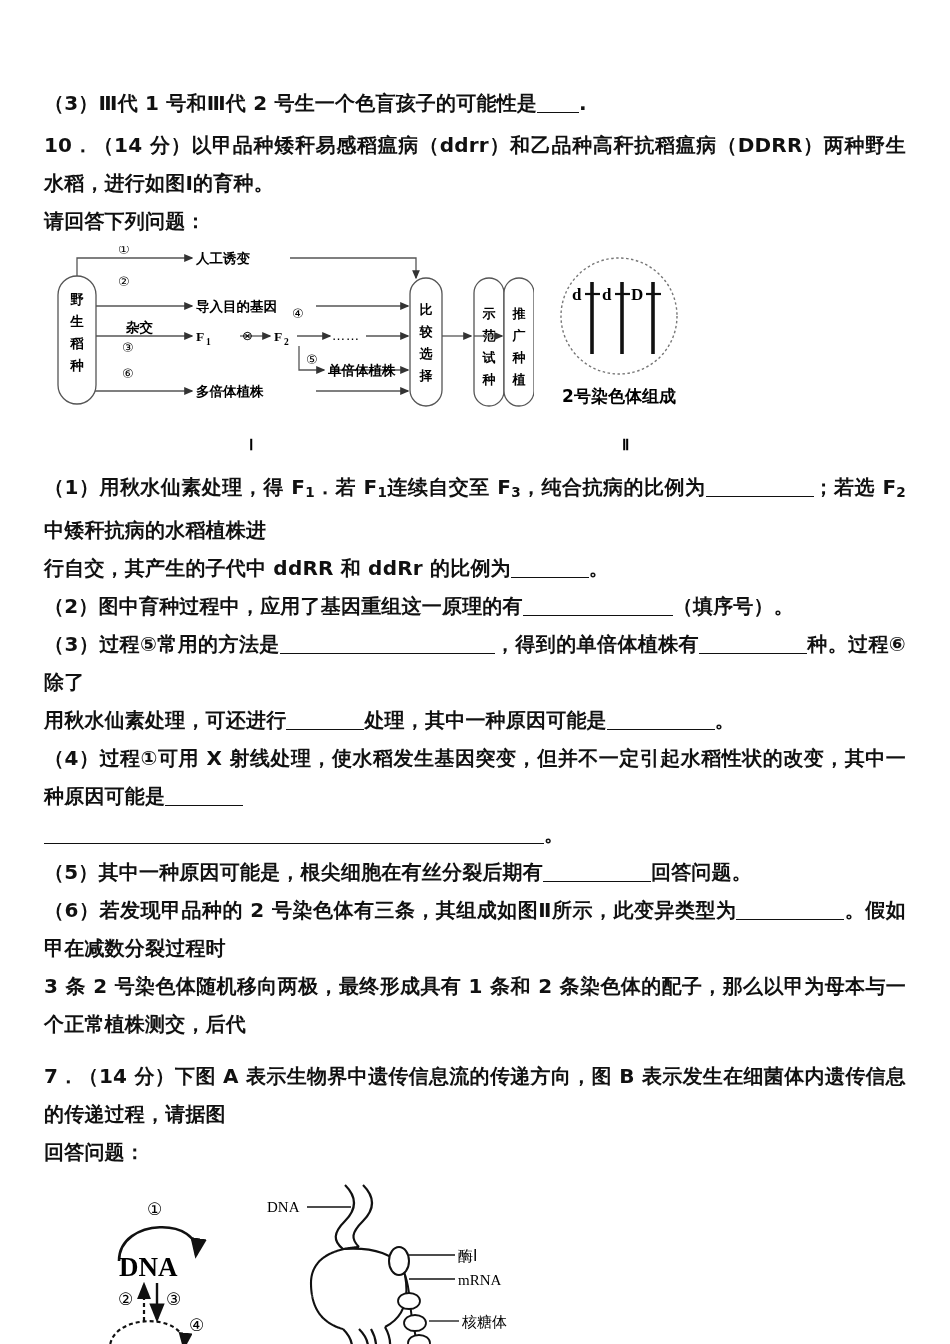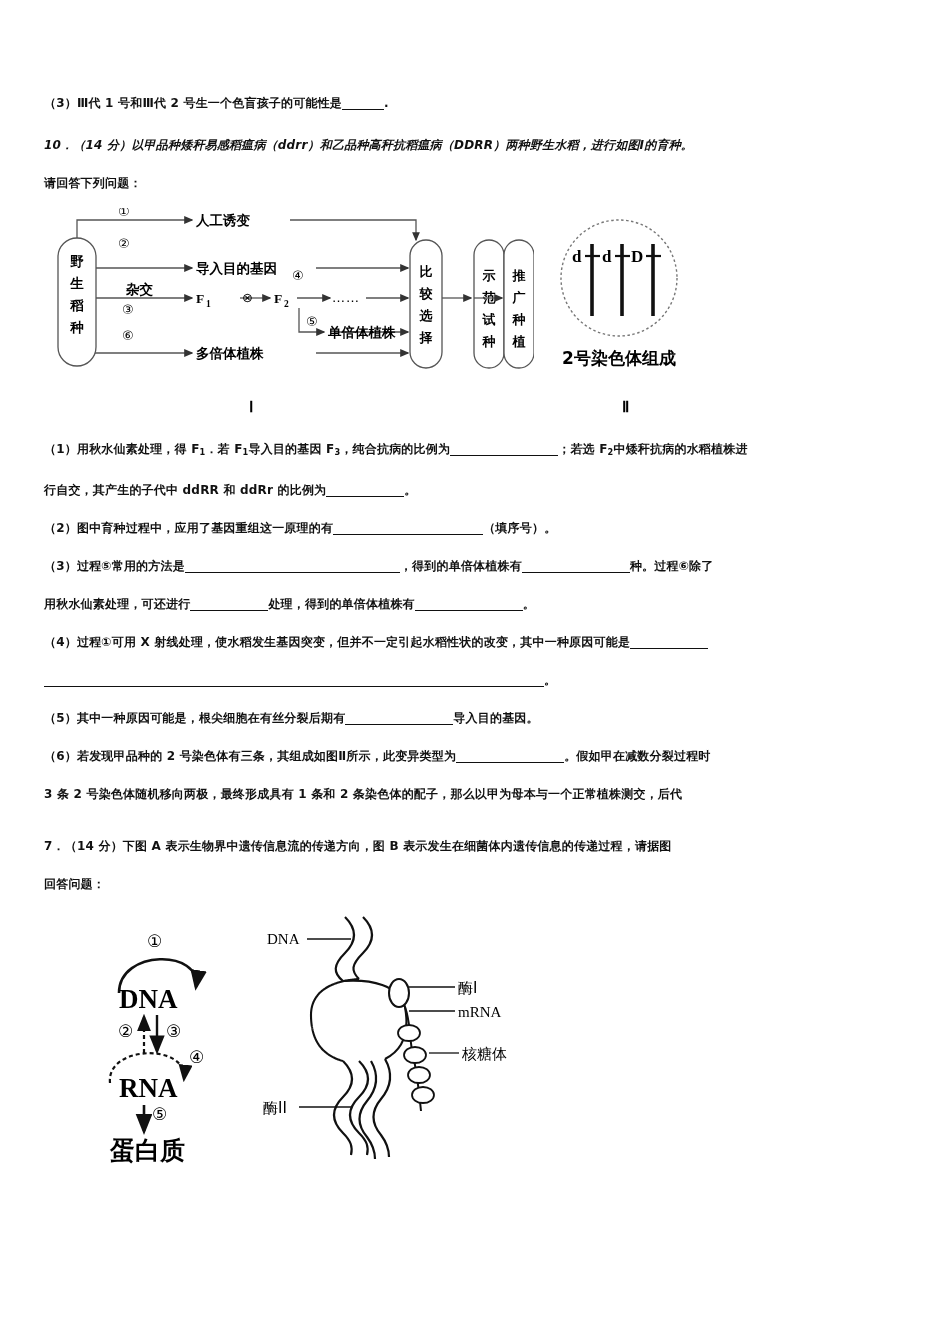--- a/index.html
+++ b/index.html
@@ -16,21 +16,21 @@
     overflow: hidden;
   }
   .page {
     position: relative;
     width: 950px;
     height: 1344px;
     box-sizing: border-box;
     padding: 0 44px;
   }
   .para {
-    font-size: 12px;
+    font-size: 20px;
     line-height: 38px;
     letter-spacing: 0.2px;
     text-align: justify;
     font-weight: 700;
     color: #111;
   }
   .q-num { font-weight: 700; }
   .blank-s { display:inline-block; border-bottom:1.6px solid #111; width:42px; vertical-align:-3px; }
   .blank-m { display:inline-block; border-bottom:1.6px solid #111; width:78px; vertical-align:-3px; }
   .blank-l { display:inline-block; border-bottom:1.6px solid #111; width:108px; vertical-align:-3px; }
@@ -58,21 +58,21 @@
 </style>
 </head>
 <body>
 
 <div class="page">
 
   <div class="para chinese" style="padding-top:84px;">
     <span>（3）</span><span>Ⅲ代 1 号和Ⅲ代 2 号生一个色盲孩子的可能性是</span><span class="blank-s"></span><span>.</span>
   </div>
 
-  <div class="para chinese" style="margin-top:4px;font-style:italic;">
+  <div class="para chinese" style="margin-top:4px;">
     <span class="q-num">10．</span><span>（14 分）</span><span>以甲品种矮秆易感稻瘟病（ddrr）和乙品种高秆抗稻瘟病（DDRR）两种野生水稻，进行如图Ⅰ的育种。</span>
   </div>
   <div class="para chinese">请回答下列问题：</div>
 
   <div class="fig-row1">
 
     <svg id="fig1" width="460" height="180" viewBox="0 0 460 180">
       <defs>
         <marker id="ah" markerWidth="7" markerHeight="7" refX="6" refY="3" orient="auto">
           <path d="M0,0 L7,3 L0,6 z" fill="#333"></path>
@@ -169,46 +169,46 @@
       <text x="105" y="148" font-size="17" font-weight="bold" text-anchor="middle">2号染色体组成</text>
     </svg>
   </div>
 
   <div class="fig-caption-row">
     <span class="cap-I">Ⅰ</span>
     <span class="cap-II">Ⅱ</span>
   </div>
 
   <div class="para chinese" style="margin-top:6px;">
-    <span>（1）</span><span>用秋水仙素处理，得 F</span><sub>1</sub><span>．若 F</span><sub>1</sub><span>导入目的基因 F</span><sub>3</sub><span>，纯合抗病的比例为</span><span class="blank-l"></span><span>；若选 F</span><sub>2</sub><span>中矮秆抗病的水稻植株进</span>
+    <span>（1）</span><span>用秋水仙素处理，得 F</span><sub>1</sub><span>．若 F</span><sub>1</sub><span>连续自交至 F</span><sub>3</sub><span>，纯合抗病的比例为</span><span class="blank-l"></span><span>；若选 F</span><sub>2</sub><span>中矮秆抗病的水稻植株进</span>
   </div>
   <div class="para chinese">
     <span>行自交，其产生的子代中 ddRR 和 ddRr 的比例为</span><span class="blank-m"></span><span>。</span>
   </div>
 
   <div class="para chinese">
     <span>（2）</span><span>图中育种过程中，应用了基因重组这一原理的有</span><span class="blank-xl"></span><span>（填序号）。</span>
   </div>
 
   <div class="para chinese">
     <span>（3）</span><span>过程⑤常用的方法是</span><span class="blank-xxl"></span><span>，得到的单倍体植株有</span><span class="blank-l"></span><span>种。过程⑥除了</span>
   </div>
   <div class="para chinese">
-    <span>用秋水仙素处理，可还进行</span><span class="blank-m"></span><span>处理，得到的单倍体植株有</span><span class="blank-l"></span><span>。</span>
+    <span>用秋水仙素处理，可还进行</span><span class="blank-m"></span><span>处理，其中一种原因可能是</span><span class="blank-l"></span><span>。</span>
   </div>
 
   <div class="para chinese">
     <span>（4）</span><span>过程①可用 X 射线处理，使水稻发生基因突变，但并不一定引起水稻性状的改变，其中一种原因可能是</span><span class="blank-m"></span>
   </div>
   <div class="para chinese">
     <span class="blank-full"></span><span>。</span>
   </div>
 
   <div class="para chinese">
-    <span>（5）</span><span>其中一种原因可能是，根尖细胞在有丝分裂后期有</span><span class="blank-l"></span><span>导入目的基因。</span>
+    <span>（5）</span><span>其中一种原因可能是，根尖细胞在有丝分裂后期有</span><span class="blank-l"></span><span>回答问题。</span>
   </div>
 
   <div class="para chinese">
     <span>（6）</span><span>若发现甲品种的 2 号染色体有三条，其组成如图Ⅱ所示，此变异类型为</span><span class="blank-l"></span><span>。假如甲在减数分裂过程时</span>
   </div>
   <div class="para chinese">3 条 2 号染色体随机移向两极，最终形成具有 1 条和 2 条染色体的配子，那么以甲为母本与一个正常植株测交，后代</div>
 
   <div class="para chinese" style="margin-top:14px;">
     <span class="q-num">7．</span><span>（14 分）</span><span>下图 A 表示生物界中遗传信息流的传递方向，图 B 表示发生在细菌体内遗传信息的传递过程，请据图</span>
   </div>

